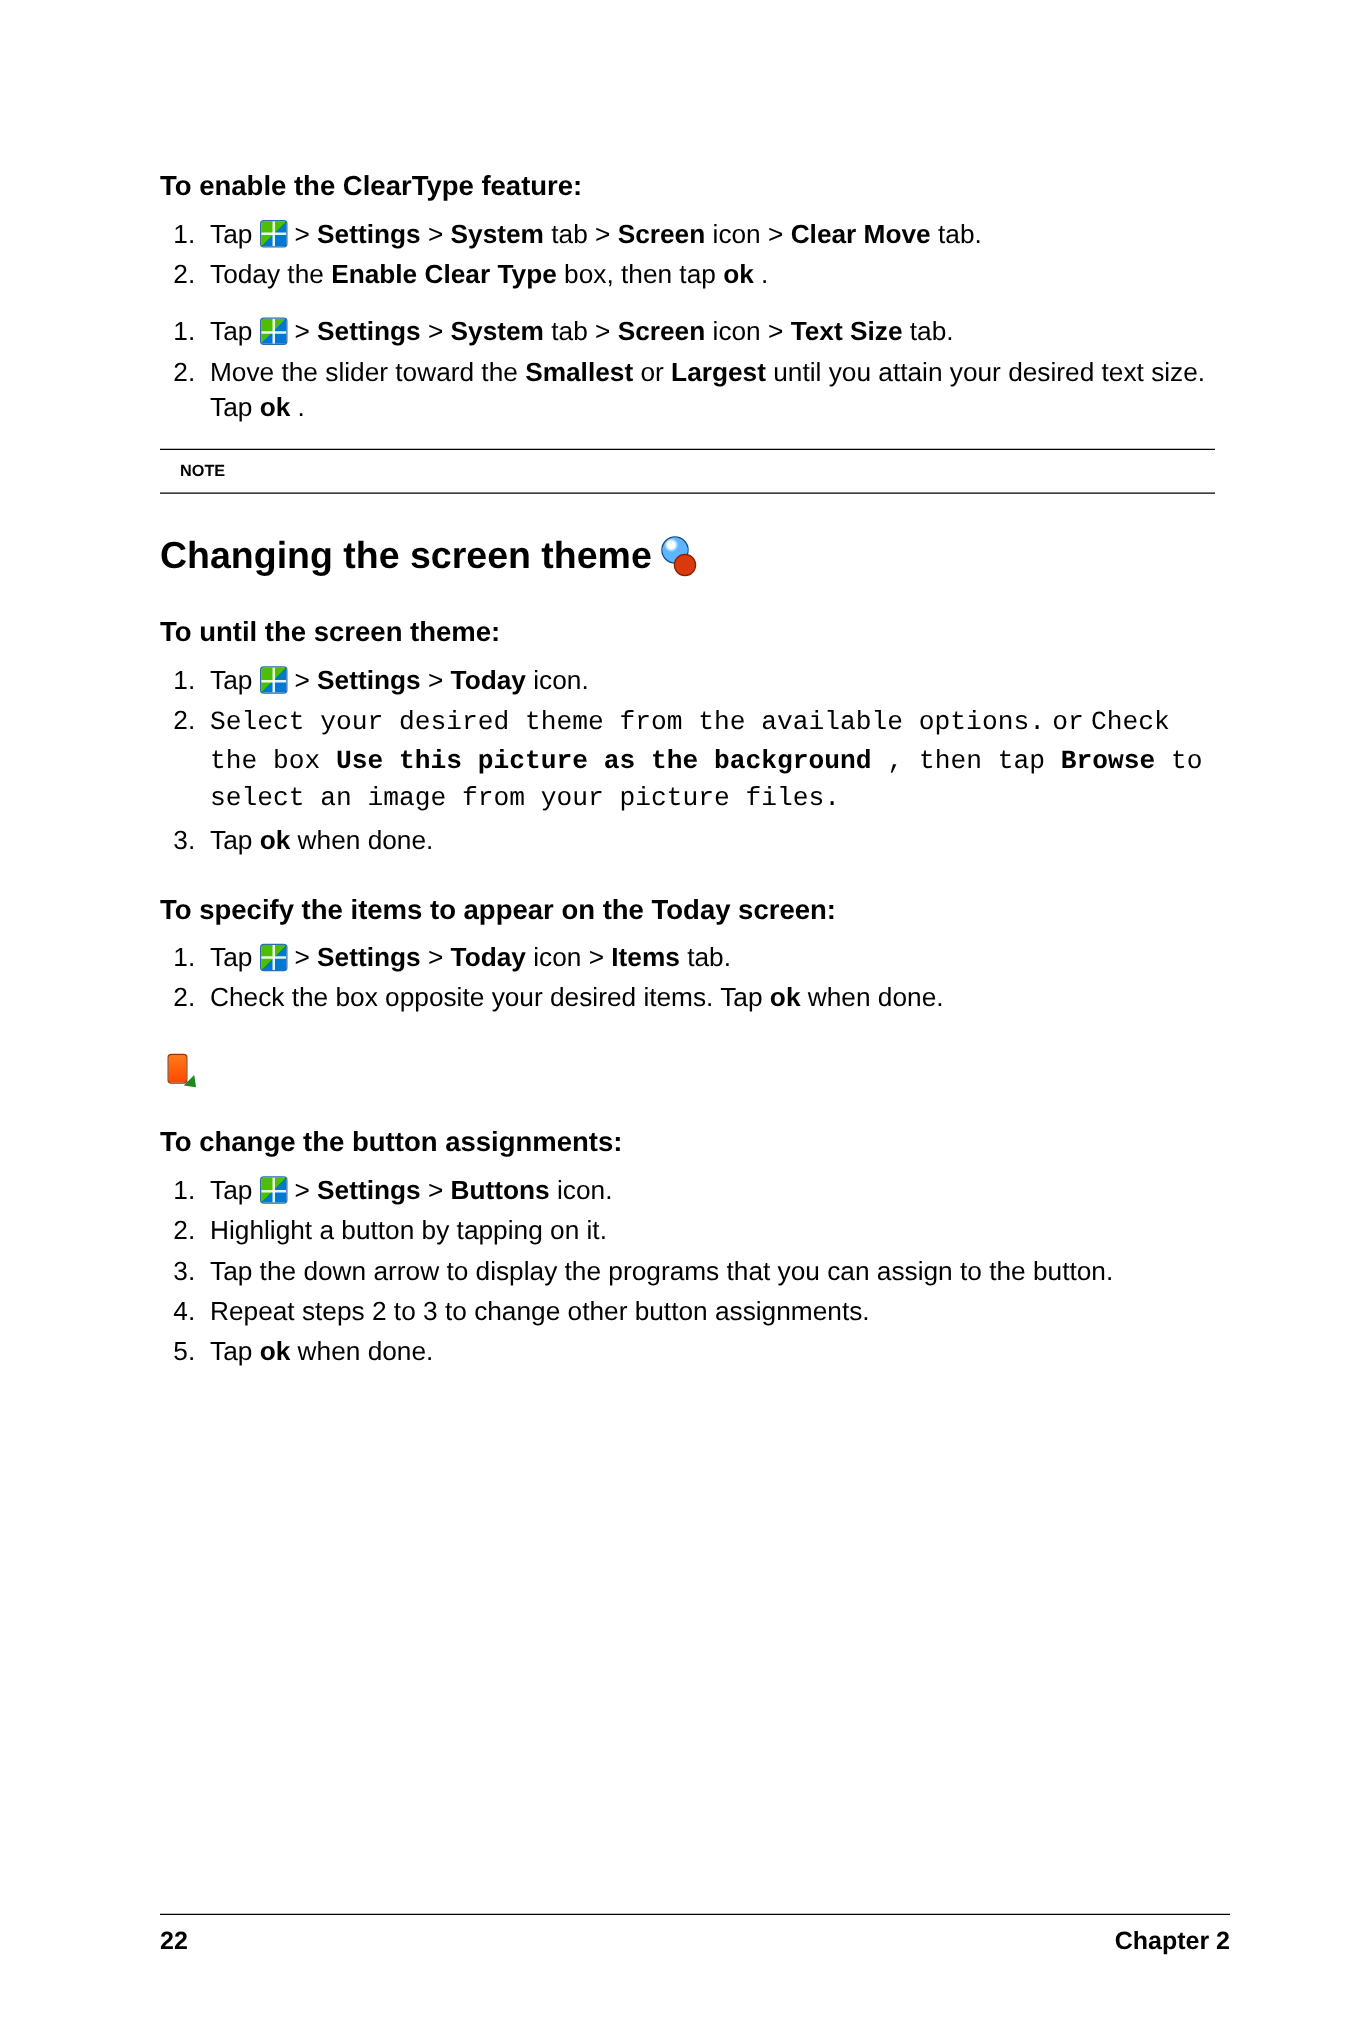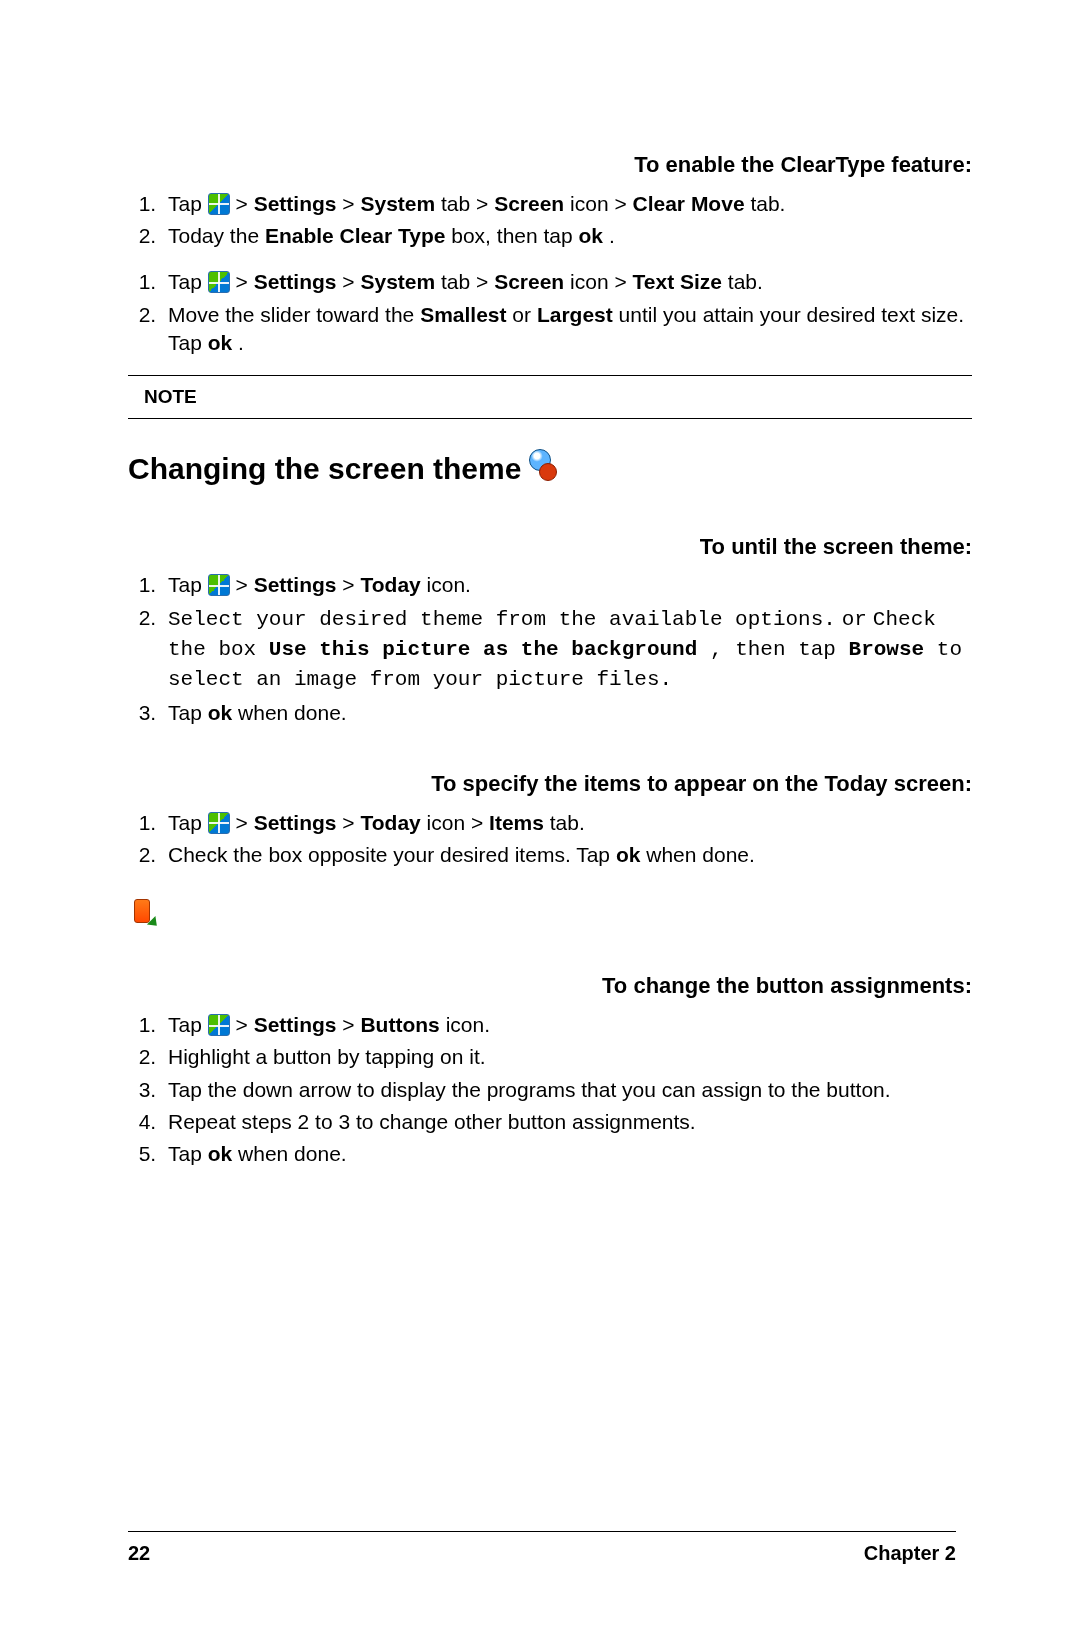--- a/index.html
+++ b/index.html
@@ -18,22 +18,21 @@
   }
   .page {
     width: 1080px;
     min-height: 1627px;
     padding: 108px 108px 40px 128px;
     position: relative;
   }
   .subheading {
     font-weight: bold;
     font-size: 22px;
-    margin: 42px 0 10px 0;
-    text-align: right;
+    margin: 26px 0 10px 0;
   }
   ol.steps {
     margin: 0 0 18px 0;
     padding-left: 34px;
   }
   ol.steps li {
     margin: 4px 0;
     padding-left: 6px;
   }
   .step-multiline > span { display: inline; font-family: Liberation Mono, monospace; }
@@ -61,35 +60,36 @@
   }
   .start-icon::before { left:0; right:0; top:48%; height:2px; }
   .start-icon::after  { top:0; bottom:0; left:48%; width:2px; }
 
   .note-box {
     border-top: 1px solid var(--rule);
     border-bottom: 1px solid var(--rule);
     padding: 8px 0;
     margin: 10px 0 30px 0;
     display: flex;
-    font-size: 19px;
+    font-size: 13px;
   }
   .note-label {
     font-weight: bold;
     width: 100px;
     flex-shrink: 0;
     padding-left: 16px;
   }
   .note-text { flex: 1; }
 
   h2.section-heading {
     font-size: 30px;
     font-weight: bold;
     margin: 28px 0 4px 0;
     display: flex;
+    align-items: center;
     gap: 4px;
   }
   .heading-icon {
     display: inline-flex;
     width: 32px;
     height: 32px;
     align-items: center;
     justify-content: center;
     position: relative;
   }
@@ -121,21 +121,21 @@
     bottom: 2px; right: 0;
     width: 0; height: 0;
     border-left: 6px solid transparent;
     border-right: 6px solid transparent;
     border-top: 8px solid #1a8a1a;
     transform: rotate(-45deg);
   }
 
   .footer {
     position: absolute;
-    left: 128px; right: 124px;
+    left: 128px; right: 96px;
     bottom: 60px;
   }
   .footer-rule {
     border: 0;
     border-top: 1px solid var(--rule);
     margin: 0 0 8px 0;
   }
   .footer-row {
     display: flex;
     justify-content: space-between;

